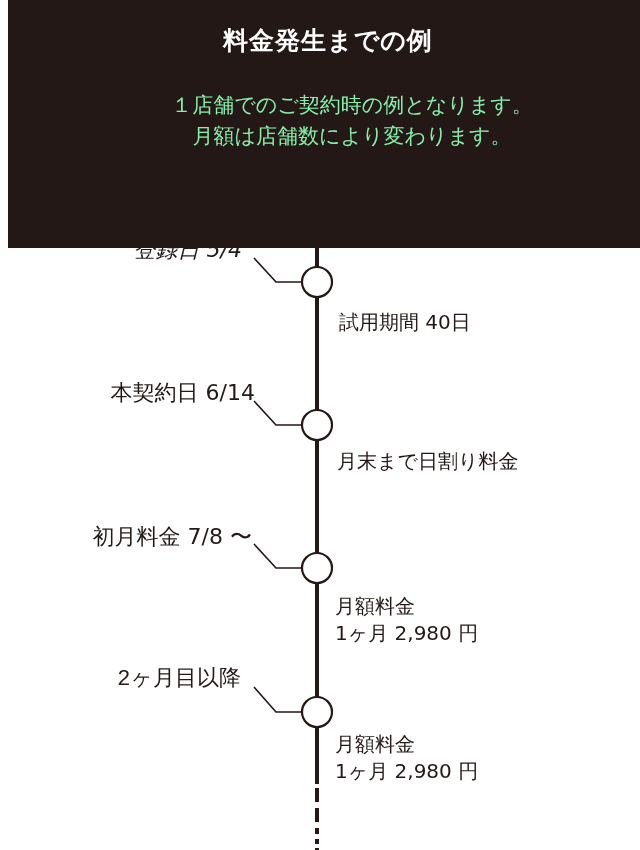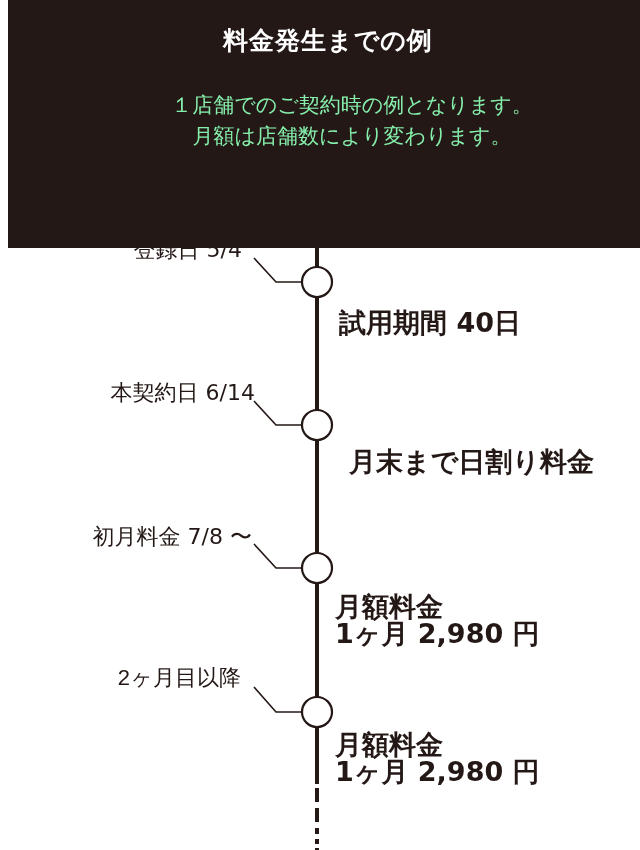--- a/index.html
+++ b/index.html
@@ -57,24 +57,24 @@
     .label-left {
       position: absolute;
       font-size: 22px;
       line-height: 28px;
       white-space: nowrap;
       text-align: right;
       font-weight: 500;
     }
     .label-right {
       position: absolute;
-      font-size: 27px;
+      font-size: 20px;
       line-height: 27px;
       white-space: nowrap;
-      font-weight: 700;
+      font-weight: 400;
     }
   </style>
 </head>
 <body>
 
 <div class="header">
   <div class="header-title">料金発生までの例</div>
   <div class="header-desc">
     <div>１店舗でのご契約時の例となります。</div>
     <div>月額は店舗数により変わります。</div>
@@ -107,29 +107,29 @@
     <polyline points="254,544 276,568 302,568" fill="none" stroke="#231815" stroke-width="1.6"></polyline>
     <circle cx="317" cy="568" r="15" fill="#ffffff" stroke="#231815" stroke-width="2.2"></circle>
   </g>
 
   <g>
     <polyline points="254,687 276,712 302,712" fill="none" stroke="#231815" stroke-width="1.6"></polyline>
     <circle cx="317" cy="712" r="15" fill="#ffffff" stroke="#231815" stroke-width="2.2"></circle>
   </g>
 </svg>
 
-<div class="label-left" style="right:398px; top:236px;">登録日 5/4</div>
+<div class="label-left" style="right:398px; top:236px;font-style:italic;">登録日 5/4</div>
 <div class="label-left" style="right:385px; top:379px;margin-left:8px;">本契約日 6/14</div>
 <div class="label-left" style="right:388px; top:523px;">初月料金  7/8 〜</div>
 <div class="label-left" style="right:399px; top:666px;font-family:Liberation Mono, monospace;">2ヶ月目以降</div>
 
 <div class="label-right" style="left:339px; top:309px;">
   <div>試用期間 40日</div>
 </div>
-<div class="label-right" style="left:349px; top:448px;text-align:right;">
+<div class="label-right" style="left:337px; top:448px;text-align:right;">
   <div>月末まで日割り料金</div>
 </div>
 <div class="label-right" style="left:335px; top:593px;">
   <div>月額料金</div>
   <div>1ヶ月 2,980 円</div>
 </div>
 <div class="label-right" style="left:335px; top:731px;">
   <div>月額料金</div>
   <div>1ヶ月 2,980 円</div>
 </div>

